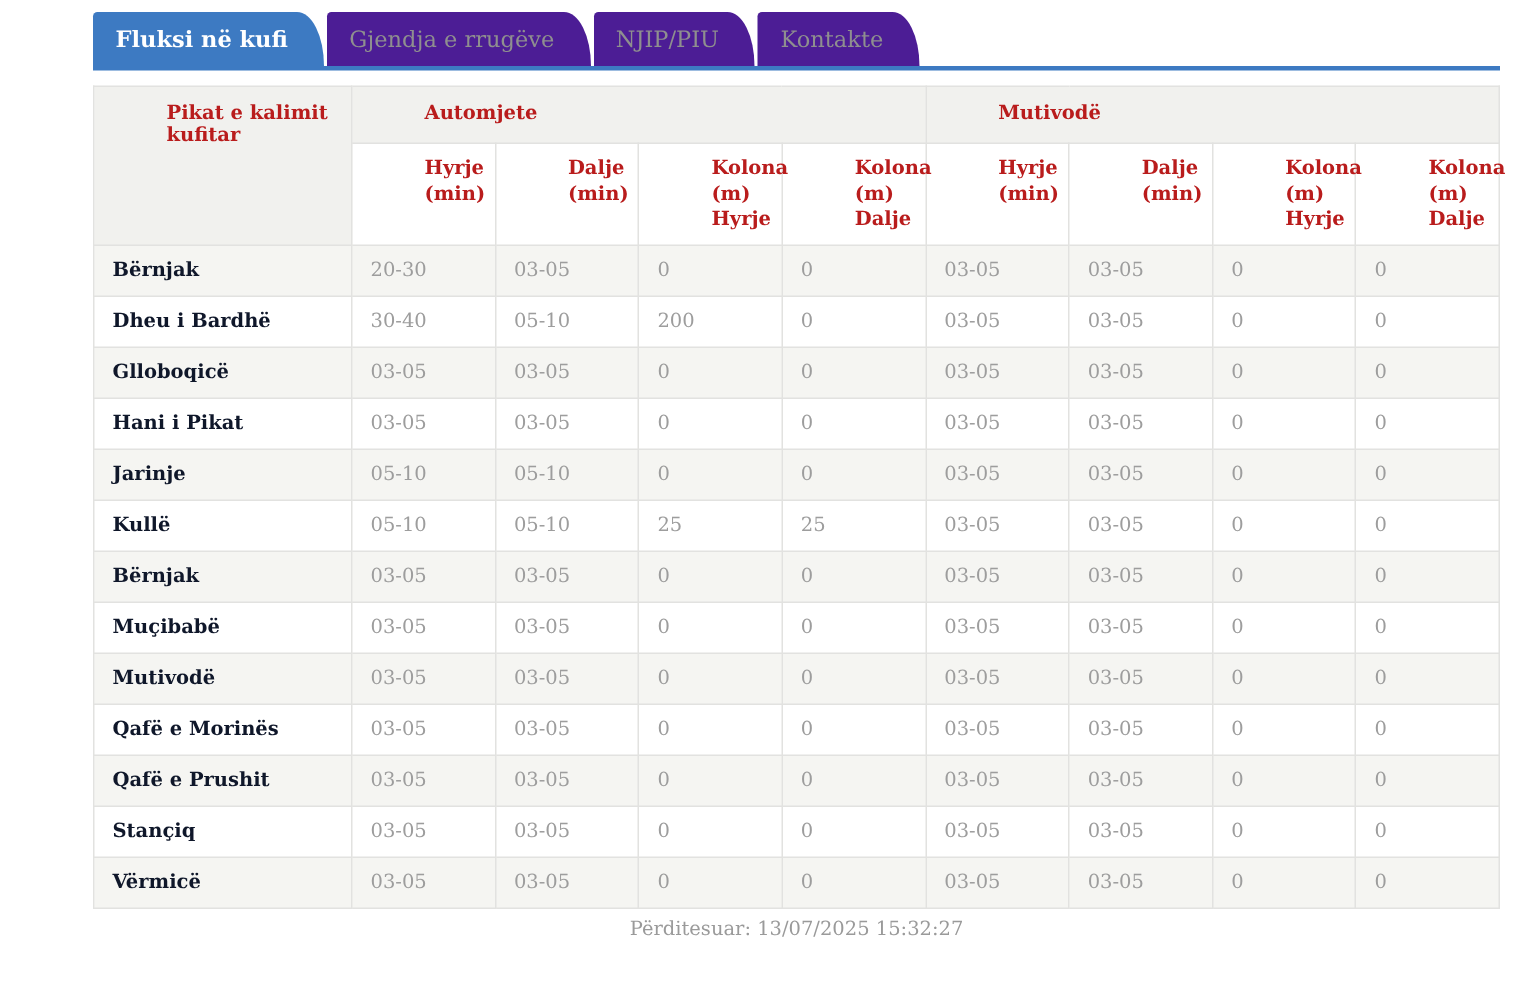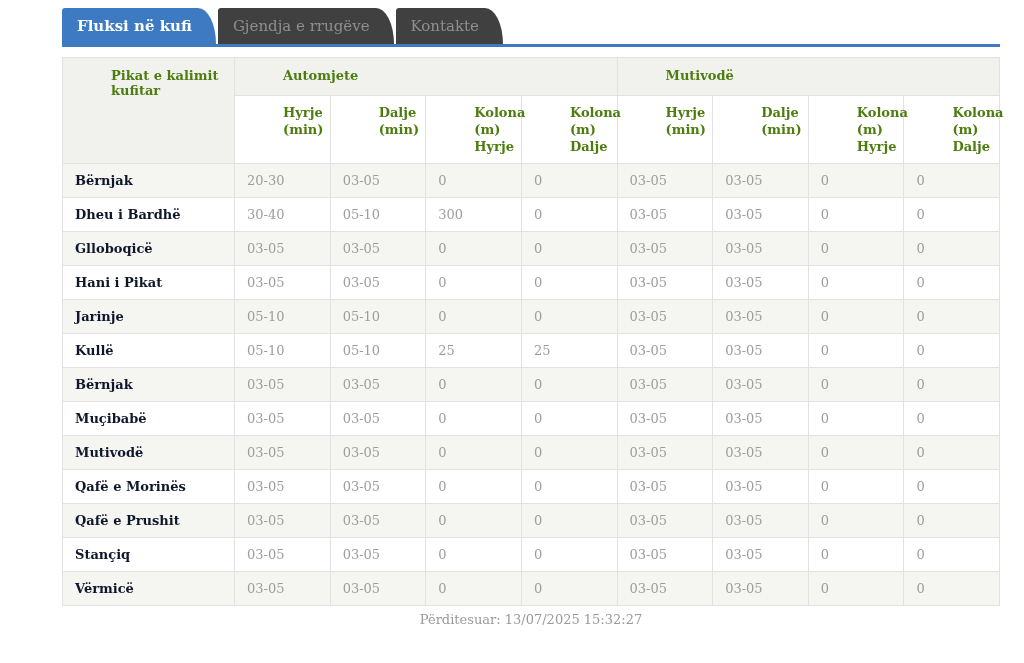--- a/index.html
+++ b/index.html
@@ -15,21 +15,21 @@
     width: 938px;
   }
   
   .tabbar { display: flex; }
   .tab {
     height: 36px;
     line-height: 36px;
     padding: 0 24px 0 15px;
     margin-right: 2px;
     font-size: 15px;
-    background: #404040;
+    background: #4c1d95;
     color: #8f8f8f;
     border-top-left-radius: 3px;
     border-top-right-radius: 18px 36px;
     cursor: pointer;
     white-space: nowrap;
   }
   .tab.active {
     background: #3d7ac2;
     color: #ffffff;
     font-weight: bold;
@@ -54,21 +54,21 @@
     table-layout: fixed;
   }
   table.flux col.c-name { width: 172px; }
   table.flux th, table.flux td {
     border: 1px solid #e2e2e0;
     font-size: 13px;
     text-align: left;
     padding: 8px 12px;
   }
   table.flux thead th {
-    color: #4d7c0f;
+    color: #b91c1c;
     font-weight: bold;
     vertical-align: top;
     background: #f1f1ee;
     padding-left: 48px;
   }
   table.flux thead tr.grouprow th { height: 38px; padding-top: 10px; }
   table.flux thead tr.subrow th {
     height: 51px;
     background: #ffffff;
     line-height: 17px;
@@ -94,20 +94,21 @@
   }
 </style>
 </head>
 <body>
 
 <div class="content">
 
   <div class="tabbar">
     <div class="tab active">Fluksi në kufi</div>
     <div class="tab">Gjendja e rrugëve</div>
+    <div class="tab">NJIP/PIU</div>
     <div class="tab">Kontakte</div>
   </div>
   <div class="tab-underline"></div>
 
 
   <table class="flux">
     <colgroup>
       <col class="c-name">
       <col>
         <col>
@@ -145,21 +146,21 @@
     <td>03-05</td>
     <td>03-05</td>
     <td>0</td>
     <td>0</td>
   </tr>
 
   <tr>
     <td class="rowname">Dheu i Bardhë</td>
     <td>30-40</td>
     <td>05-10</td>
-    <td>300</td>
+    <td>200</td>
     <td>0</td>
     <td>03-05</td>
     <td>03-05</td>
     <td>0</td>
     <td>0</td>
   </tr>
 
   <tr>
     <td class="rowname">Glloboqicë</td>
     <td>03-05</td>

